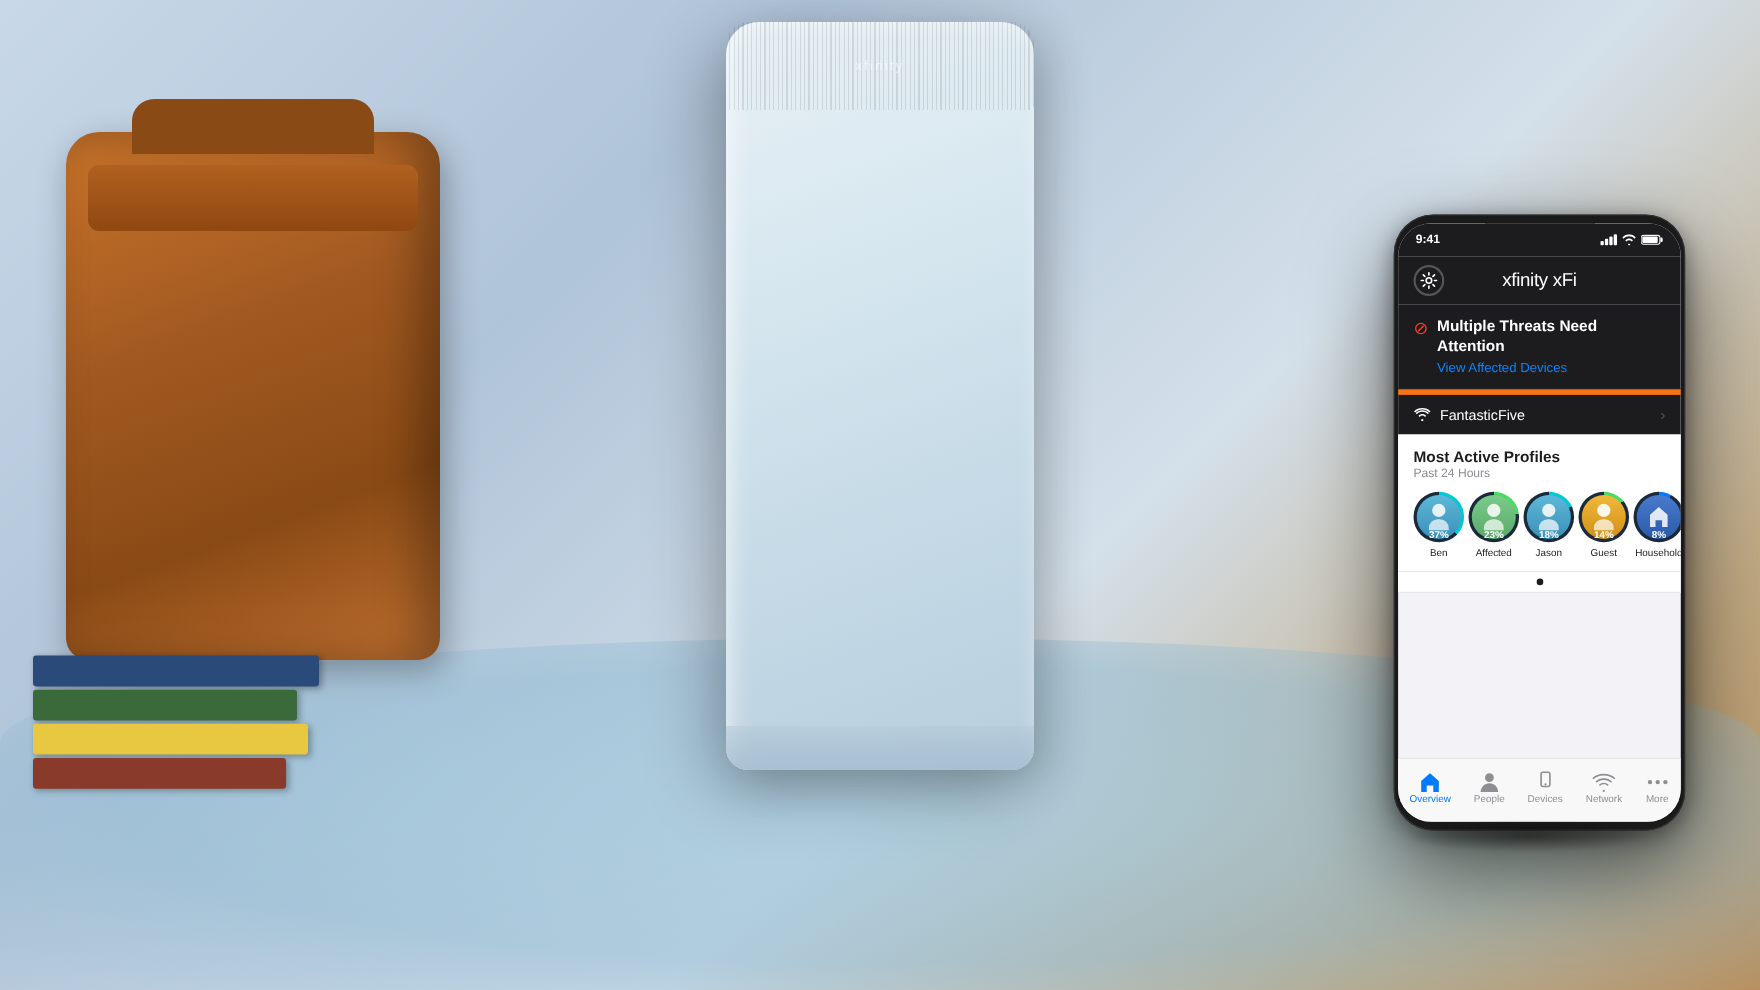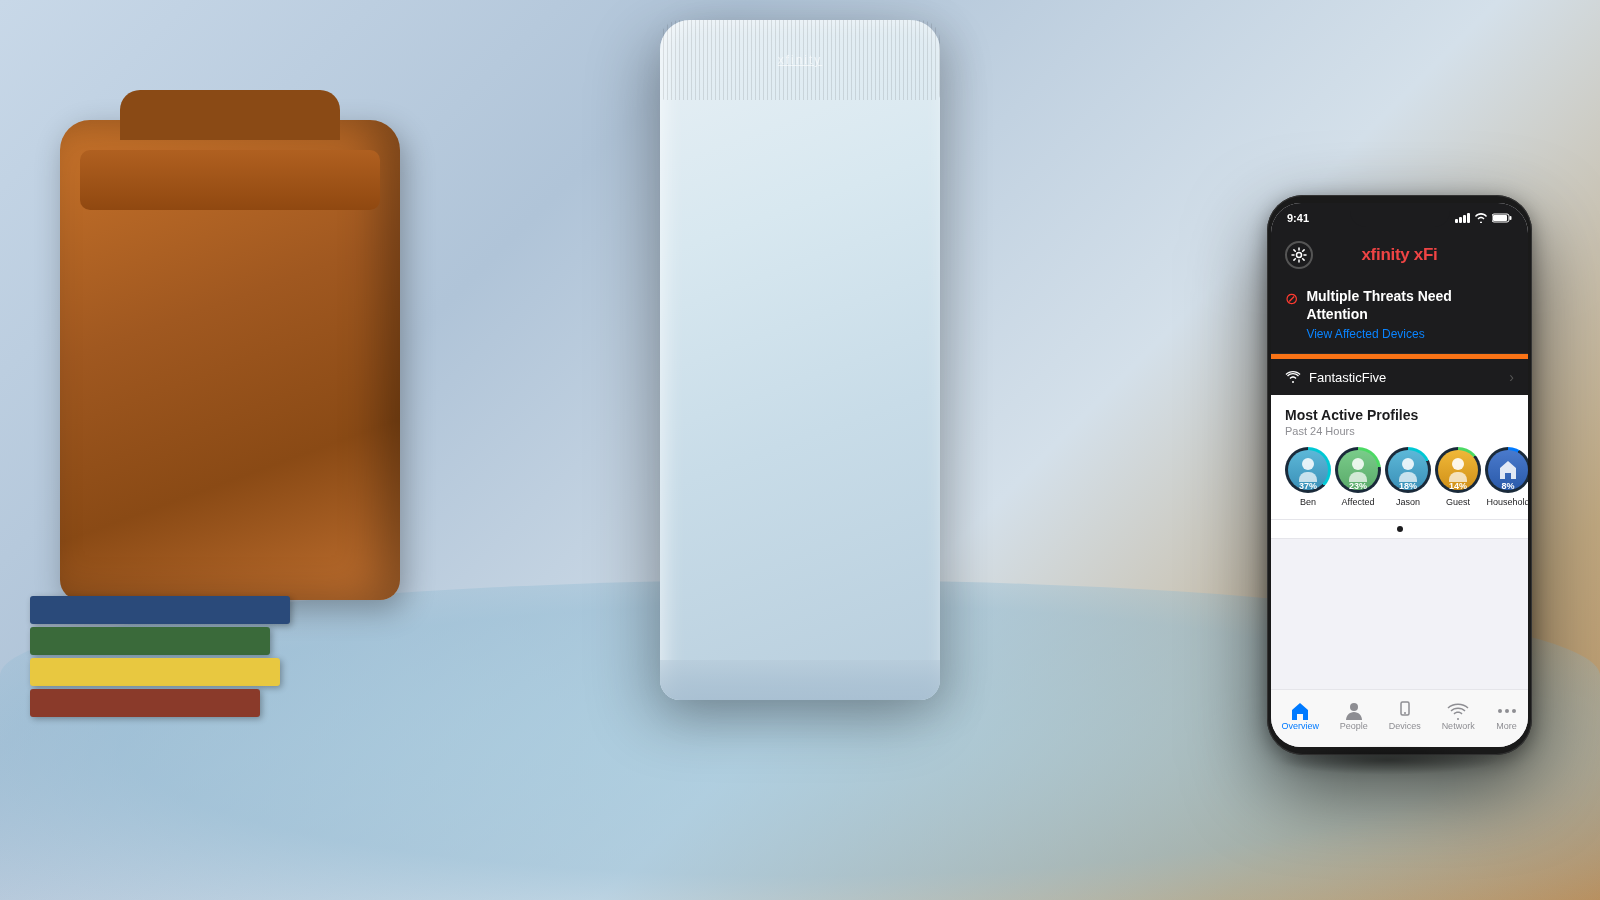--- a/index.html
+++ b/index.html
@@ -108,21 +108,20 @@
       background-image: repeating-linear-gradient(90deg, transparent, transparent 3px, rgba(0,0,0,0.1) 3px, rgba(0,0,0,0.1) 4px);
     }
     .router-brand {
       position: absolute;
       top: 50%;
       left: 50%;
       transform: translate(-50%, -50%);
       color: rgba(255,255,255,0.6);
       font-size: 12px;
       letter-spacing: 2px;
-      text-decoration: underline;
     }
     .router-bottom {
       position: absolute;
       bottom: 0;
       left: 0;
       right: 0;
       height: 40px;
       background: linear-gradient(180deg, rgba(180,200,215,0.5) 0%, rgba(160,185,205,0.8) 100%);
       border-radius: 0 0 20px 20px;
     }
@@ -195,23 +194,23 @@
 
     
     .app-header {
       background: #1c1c1e;
       padding: 8px 14px;
       display: flex;
       align-items: center;
       justify-content: space-between;
     }
     .app-title {
-      color: #ef4444;
+      color: #ffffff;
       font-size: 17px;
-      font-weight: 700;
+      font-weight: 400;
       letter-spacing: -0.3px;
     }
     .header-icon {
       width: 28px;
       height: 28px;
       border-radius: 50%;
       border: 2px solid #555;
       display: flex;
       align-items: center;
       justify-content: center;

